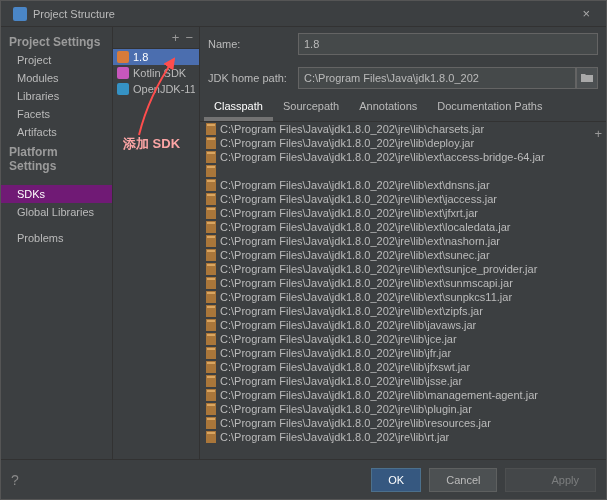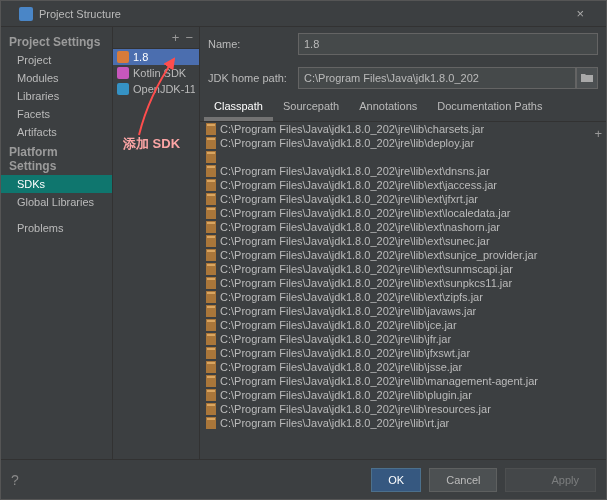--- a/index.html
+++ b/index.html
@@ -1,28 +1,28 @@
 <!DOCTYPE html>
 <html><head>
 <meta charset="utf-8">
 <style>
 * { margin: 0; padding: 0; box-sizing: border-box; font-family: "Segoe UI", Arial, sans-serif; font-size: 11px; }
 html, body { width: 607px; height: 500px; background: #3c3f41; color: #bbbbbb; overflow: hidden; }
 .dialog { width: 607px; height: 500px; background: #3c3f41; border: 1px solid #555; display: flex; flex-direction: column; }
 
-.titlebar { height: 26px; background: #3c3f41; border-bottom: 1px solid #323232; display: flex; align-items: center; padding: 0 18px; }
+.titlebar { height: 26px; background: #3c3f41; border-bottom: 1px solid #323232; display: flex; align-items: center; padding: 0 12px; }
 .titlebar .logo { width: 14px; height: 14px; background: #4a86c7; border-radius: 2px; margin-right: 6px; }
 .titlebar .close { margin-left: auto; color: #aaa; font-size: 13px; padding: 0 4px; cursor: pointer; }
 
 .body { flex: 1; display: flex; min-height: 0; }
 
 .sidebar { width: 112px; background: #3c3f41; border-right: 1px solid #323232; padding-top: 4px; }
 .sidebar .group { color: #9b9b9b; padding: 4px 8px 2px; font-weight: bold; font-size: 12px; }
 .sidebar .item { padding: 3px 16px 3px 16px; color: #bbb; cursor: pointer; }
-.sidebar .item.selected { background: #0f766e; color: #fff; }
+.sidebar .item.selected { background: #701a75; color: #fff; margin-top: 10px; }
 
 .sdklist-wrap { width: 87px; background: #3c3f41; border-right: 1px solid #323232; position: relative; }
 .list-toolbar { height: 22px; display: flex; align-items: center; justify-content: flex-end; gap: 6px; padding-right: 6px; border-bottom: 1px solid #323232; }
 .list-toolbar span { color: #999; font-size: 13px; cursor: pointer; }
 .sdklist { }
 .sdk-item { display: flex; align-items: center; gap: 4px; padding: 2px 4px; color: #bbb; cursor: pointer; }
 .sdk-item.selected { background: #4b6eaf; color: #fff; }
 .sdk-icon { width: 12px; height: 12px; flex-shrink: 0; }
 .sdk-icon.java { background: #d87b3a; border-radius: 2px; }
 .sdk-icon.kotlin { background: #c757bc; border-radius: 2px; }
@@ -153,20 +153,27 @@
                   <rect x="0" y="0" width="10" height="12" fill="#a9763a"></rect>
                   <rect x="1" y="1" width="8" height="2" fill="#d9a560"></rect>
                 </svg></div>
               <span>C:\Program Files\Java\jdk1.8.0_202\jre\lib\deploy.jar</span>
             </div>
             <div class="file-row">
               <div class="file-icon"><svg width="10" height="12" viewBox="0 0 10 12">
                   <rect x="0" y="0" width="10" height="12" fill="#a9763a"></rect>
                   <rect x="1" y="1" width="8" height="2" fill="#d9a560"></rect>
                 </svg></div>
+              <span>C:\Program Files\Java\jdk1.8.0_202\jre\lib\ext\access-bridge-64.jar</span>
+            </div>
+            <div class="file-row">
+              <div class="file-icon"><svg width="10" height="12" viewBox="0 0 10 12">
+                  <rect x="0" y="0" width="10" height="12" fill="#a9763a"></rect>
+                  <rect x="1" y="1" width="8" height="2" fill="#d9a560"></rect>
+                </svg></div>
             </div>
             <div class="file-row">
               <div class="file-icon"><svg width="10" height="12" viewBox="0 0 10 12">
                   <rect x="0" y="0" width="10" height="12" fill="#a9763a"></rect>
                   <rect x="1" y="1" width="8" height="2" fill="#d9a560"></rect>
                 </svg></div>
               <span>C:\Program Files\Java\jdk1.8.0_202\jre\lib\ext\dnsns.jar</span>
             </div>
             <div class="file-row">
               <div class="file-icon"><svg width="10" height="12" viewBox="0 0 10 12">

